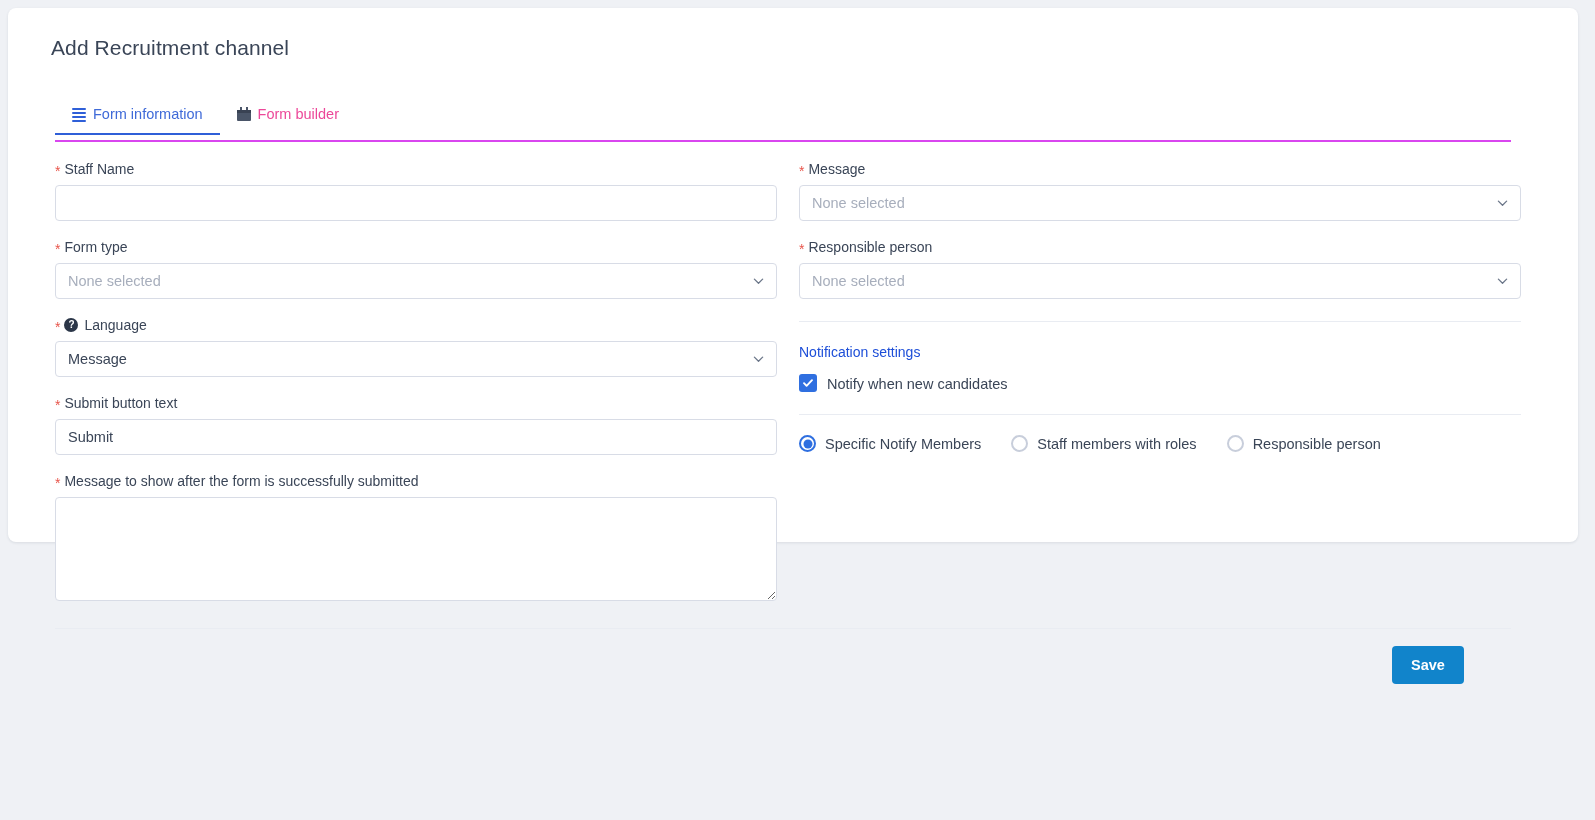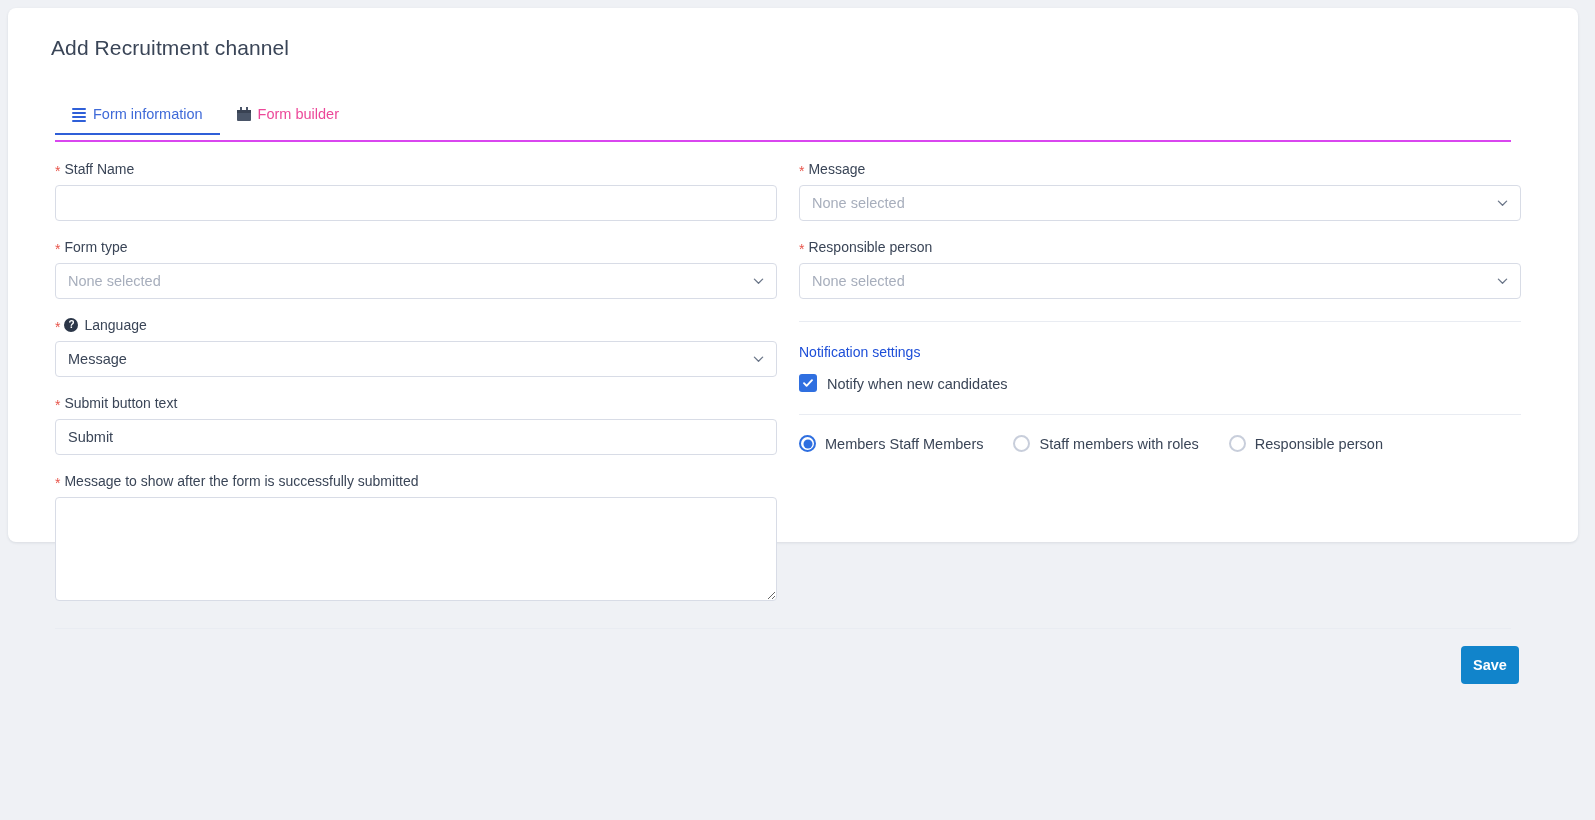--- a/index.html
+++ b/index.html
@@ -229,24 +229,24 @@
   .footer-divider {
     position: absolute;
     left: 47px;
     top: 620px;
     width: 1456px;
     height: 1px;
     background: #e9ecf2;
   }
   .btn-save {
     position: absolute;
-    left: 1453px;
+    left: 1384px;
     top: 638px;
     height: 38px;
-    padding: 0 12px;
+    padding: 0 19px;
     background: #1184cb;
     color: #fff;
     border: none;
     border-radius: 4px;
     font-size: 14.5px;
     font-weight: bold;
     font-family: inherit;
     cursor: pointer;
   }
 </style>
@@ -382,21 +382,21 @@
         <span class="lbl">Notify when new candidates</span>
       </div>
     </div>
 
     <div class="divider"></div>
 
     <div style="padding-top:20px;">
       <div class="radiorow" style="margin-bottom:18px;">
         <label class="radio-item">
           <span class="radio checked"></span>
-          <span class="lbl">Members Staff Members</span>
+          <span class="lbl">Specific Notify Members</span>
         </label>
         <label class="radio-item">
           <span class="radio"></span>
           <span class="lbl">Staff members with roles</span>
         </label>
         <label class="radio-item" style="margin-right:0;">
           <span class="radio"></span>
           <span class="lbl">Responsible person</span>
         </label>
       </div>

